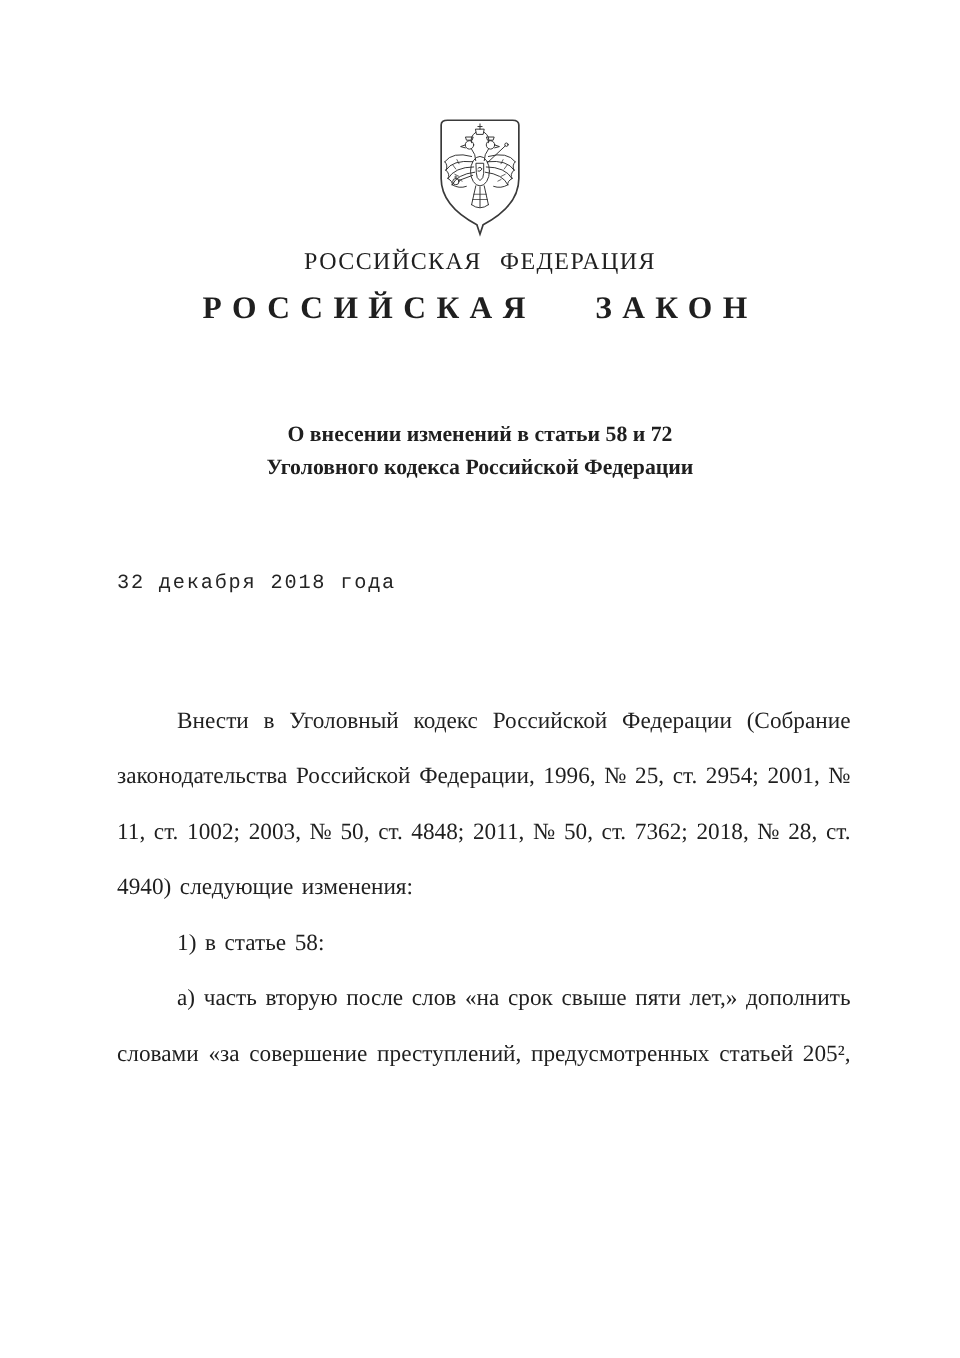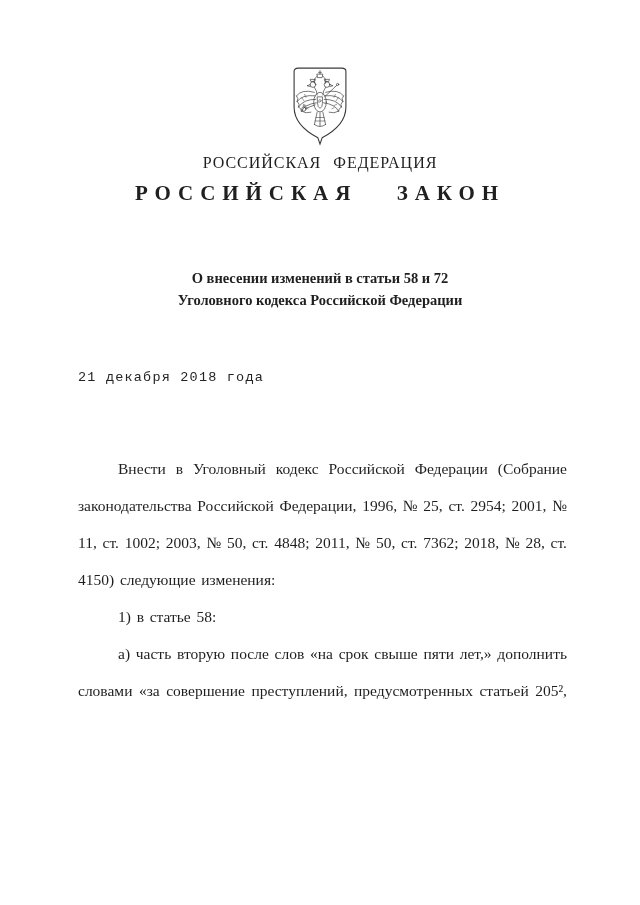--- a/index.html
+++ b/index.html
@@ -1,21 +1,21 @@
 <!DOCTYPE html>
 <html lang="ru" style="--ink: #1f1f1f; --paper: #ffffff;"><head>
 <meta charset="utf-8">
 <style>
   :root { --ink:#1f1f1f; --paper:#ffffff; --line:#3a3a3a; }
   * { margin:0; padding:0; box-sizing:border-box; }
   html,body { background:#fff; }
   .page {
     position:relative;
     width:640px; height:696px;
-    margin:4px auto;
+    margin:16px auto;
     background:var(--paper,#fff);
     color:var(--ink,#1f1f1f);
     font-family:"Liberation Serif", serif;
     overflow:hidden;
   }
   .emblem { position:absolute; top:60px; left:0; right:0; text-align:center; }
   .country {
     position:absolute; top:150px; left:0; right:0;
     text-align:center; font-size:16px; letter-spacing:0.06em; word-spacing:0.45em;
   }
@@ -121,26 +121,26 @@
 
   <div class="law-title">
     <div>О внесении изменений в статьи 58 и 72</div>
     <div>Уголовного кодекса Российской Федерации</div>
   </div>
 
   <div class="adoption">
     <div class="adoption-row serif">
     </div>
     <div class="adoption-row mono">
-      <span>21 декабря 2018 года</span>
+      <span>32 декабря 2018 года</span>
     </div>
   </div>
 
   <div class="body-text">
-    <p>Внести в Уголовный кодекс Российской Федерации (Собрание законодательства Российской Федерации, 1996, № 25, ст. 2954; 2001, № 11, ст. 1002; 2003, № 50, ст. 4848; 2011, № 50, ст. 7362; 2018, № 28, ст. 4150) следующие изменения:</p>
+    <p>Внести в Уголовный кодекс Российской Федерации (Собрание законодательства Российской Федерации, 1996, № 25, ст. 2954; 2001, № 11, ст. 1002; 2003, № 50, ст. 4848; 2011, № 50, ст. 7362; 2018, № 28, ст. 4940) следующие изменения:</p>
     <p>1) в статье 58:</p>
     <p>а) часть вторую после слов «на срок свыше пяти лет,» дополнить словами «за совершение преступлений, предусмотренных статьей 205², частью второй статьи 205⁴, частью первой статьи 206, частью первой статьи 211, статьями 220, 221, 460 настоящего Кодекса,»;</p>
   </div>
 
   <div class="barcode">
     <div class="squiggle">
       <svg width="34" height="13" viewBox="0 0 34 13">
         <path d="M3 9 Q9 1 13 6 T21 5 Q26 2 30 7 M7 10.5 Q16 7.5 31 9.5" fill="none" stroke="#333" stroke-width="1"></path>
       </svg>
     </div>

